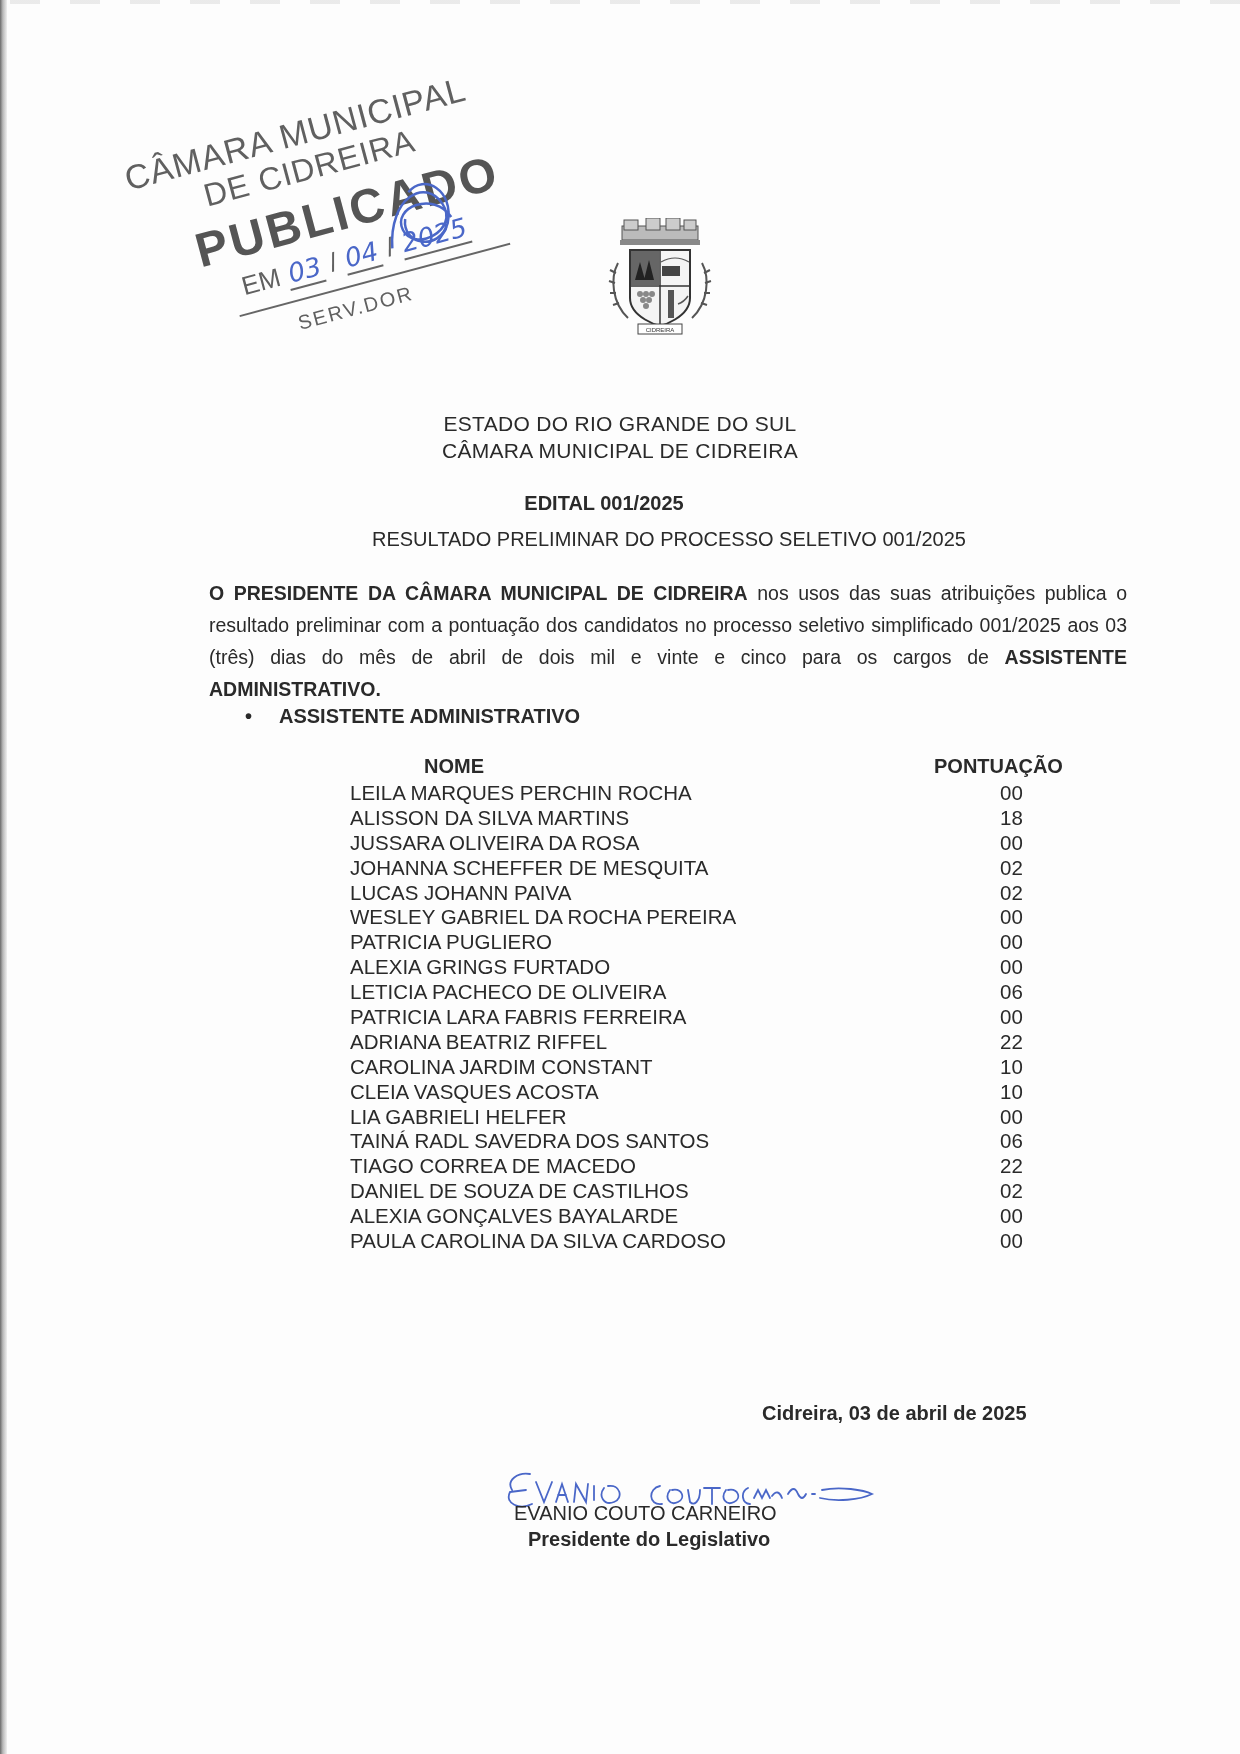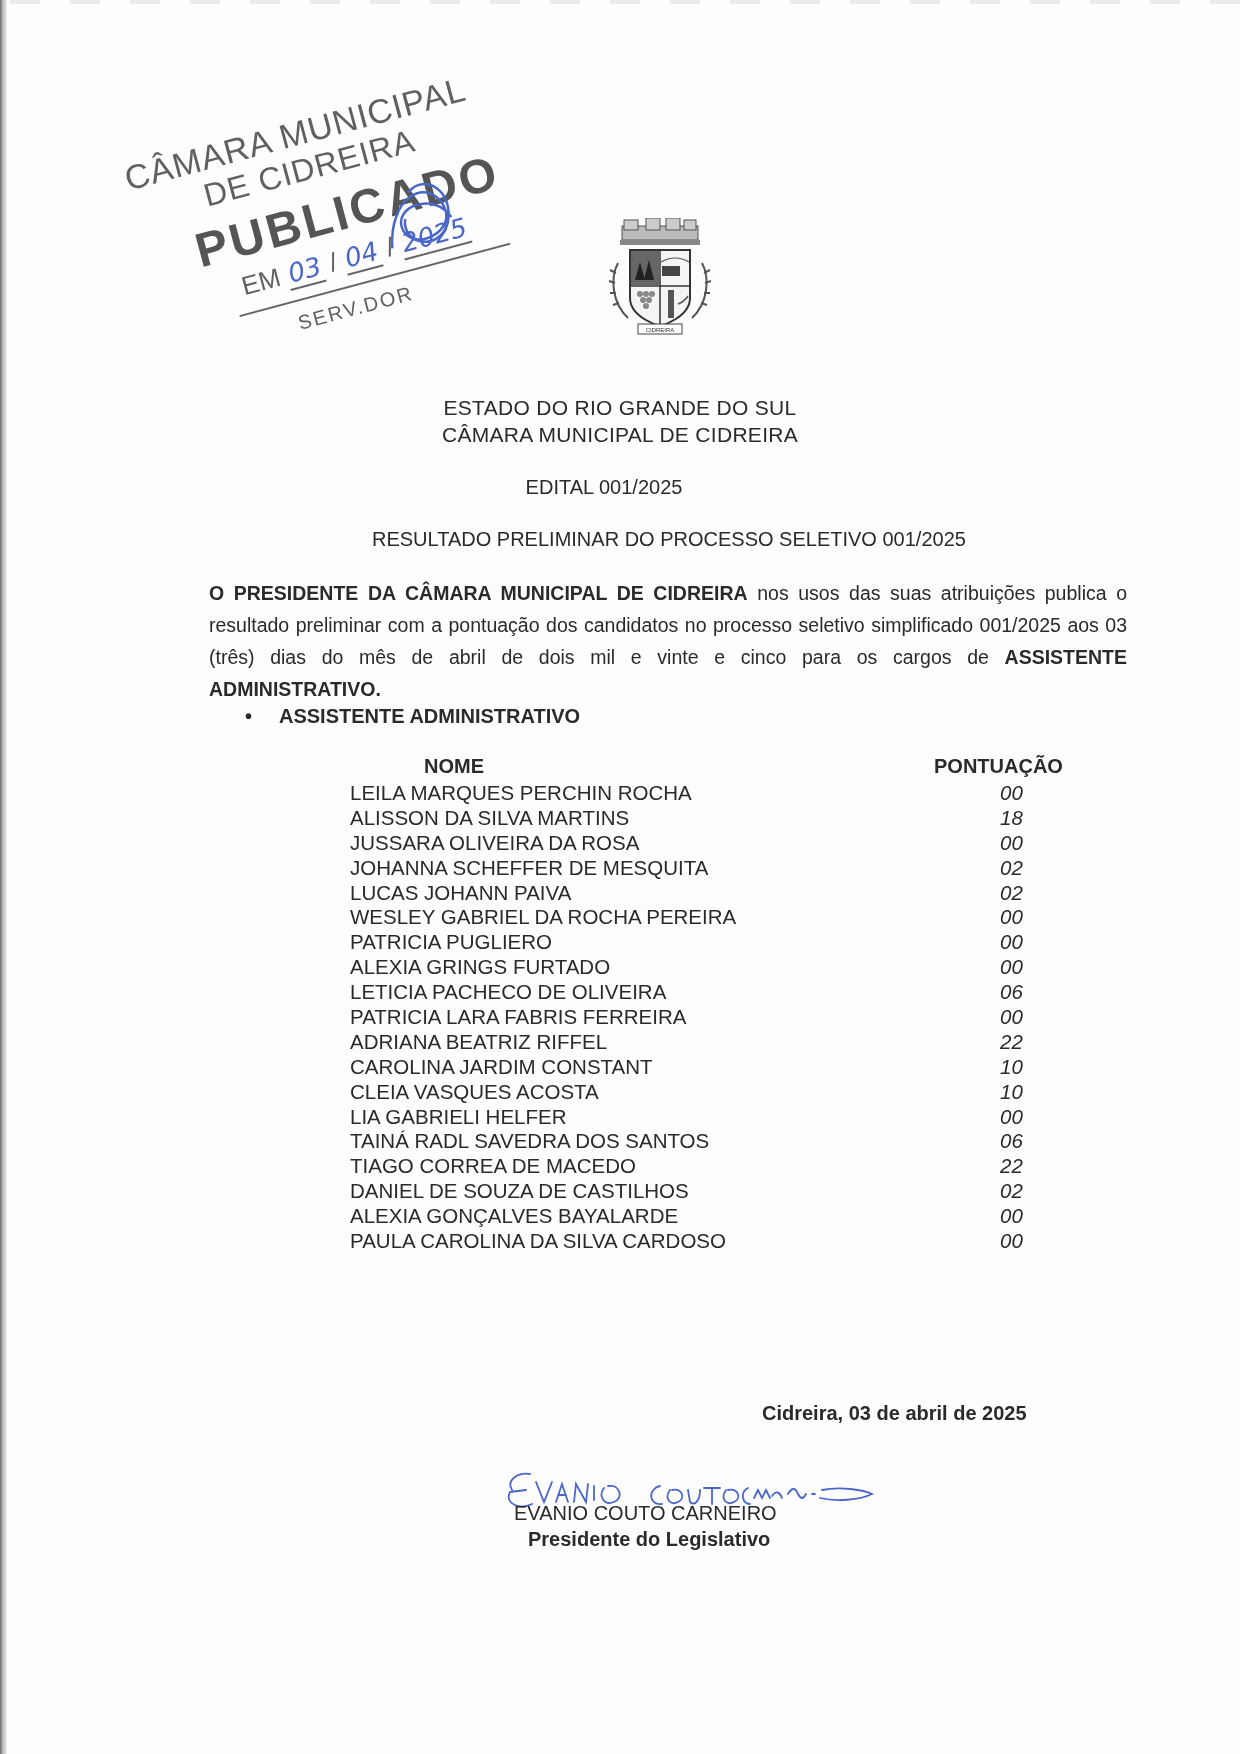--- a/index.html
+++ b/index.html
@@ -18,38 +18,38 @@
     .stamp .l3 { position: absolute; left: 70px; top: 200px; font-size: 48px; font-weight: bold; letter-spacing: 3px; white-space: nowrap; color: #555; }
     .stamp .l4 { position: absolute; left: 105px; top: 258px; font-size: 26px; white-space: nowrap; }
     .stamp .l4 .hand { font-family: "DejaVu Sans", sans-serif; color: #4a67c8; font-style: italic; font-size: 26px; border-bottom: 2px solid #666; padding: 0 2px; }
     .stamp .l5 { position: absolute; left: 150px; top: 312px; font-size: 20px; letter-spacing: 2px; white-space: nowrap; }
     .stamp .line2 { position: absolute; left: 95px; top: 300px; width: 280px; height: 2px; background: #666; }
     .stamp .scribble { position: absolute; left: 250px; top: 205px; width: 90px; height: 90px; }
 
     
     .crest { position: absolute; left: 600px; top: 218px; width: 120px; height: 120px; }
 
-    .center-block { position: absolute; left: 0; width: 1240px; text-align: center; }
+    .center-block { position: absolute; left: 0; width: 1240px; text-align: center; margin-top: 16px; }
     .state { top: 396px; font-size: 21px; letter-spacing: .3px; left: 140px; }
     .chamber { top: 423px; font-size: 21px; letter-spacing: .3px; left: 140px; }
-    .edital { top: 476px; font-size: 20px; font-weight: normal; left: 124px; }
+    .edital { top: 476px; font-size: 20px; font-weight: bold; left: 124px; }
     .result-title { position: absolute; top: 528px; left: 372px; font-size: 20px; font-weight: normal; white-space: nowrap; }
 
     .intro { position: absolute; left: 209px; top: 577px; width: 918px; font-size: 19.5px; line-height: 32px; text-align: justify; }
     .intro b { font-weight: bold; }
 
     .section { position: absolute; left: 245px; top: 705px; font-size: 20px; font-weight: bold; }
     .section .bullet { display: inline-block; width: 34px; }
 
     .table-head-name { position: absolute; left: 424px; top: 755px; font-size: 20px; font-weight: bold; }
     .table-head-score { position: absolute; left: 934px; top: 755px; font-size: 20px; font-weight: bold; }
     .rows { position: absolute; left: 350px; top: 780px; width: 740px; }
     .row { height: 24.9px; font-size: 20.5px; line-height: 25px; position: relative; }
     .row .name { position: absolute; left: 0; white-space: nowrap; }
-    .row .score { position: absolute; left: 650px; white-space: nowrap; font-style: italic; }
+    .row .score { position: absolute; left: 650px; white-space: nowrap; }
 
     .date-line { position: absolute; left: 762px; top: 1402px; font-size: 20px; font-weight: bold; white-space: nowrap; }
     .signature { position: absolute; left: 500px; top: 1460px; width: 380px; height: 60px; }
     .signer { position: absolute; left: 514px; top: 1502px; font-size: 20px; white-space: nowrap; }
     .signer-role { position: absolute; left: 528px; top: 1528px; font-size: 20px; font-weight: bold; white-space: nowrap; }
   </style>
 </head>
 <body>
 
 <div class="left-edge"></div>

